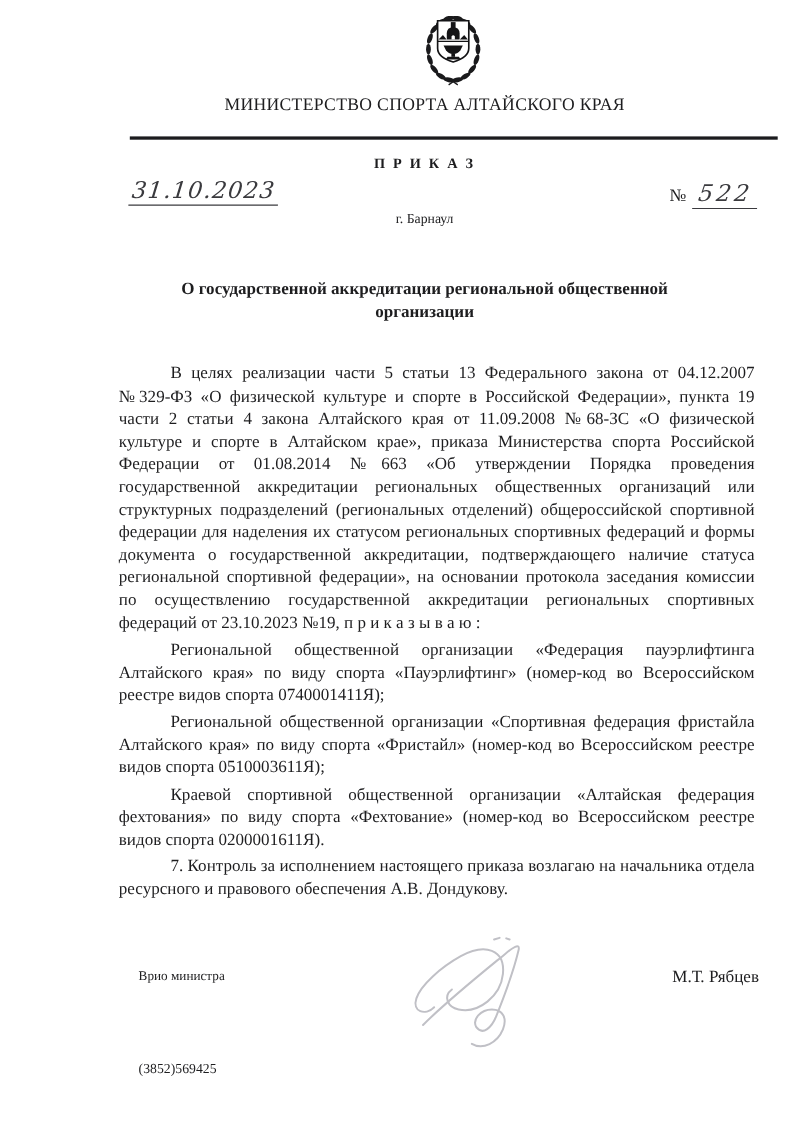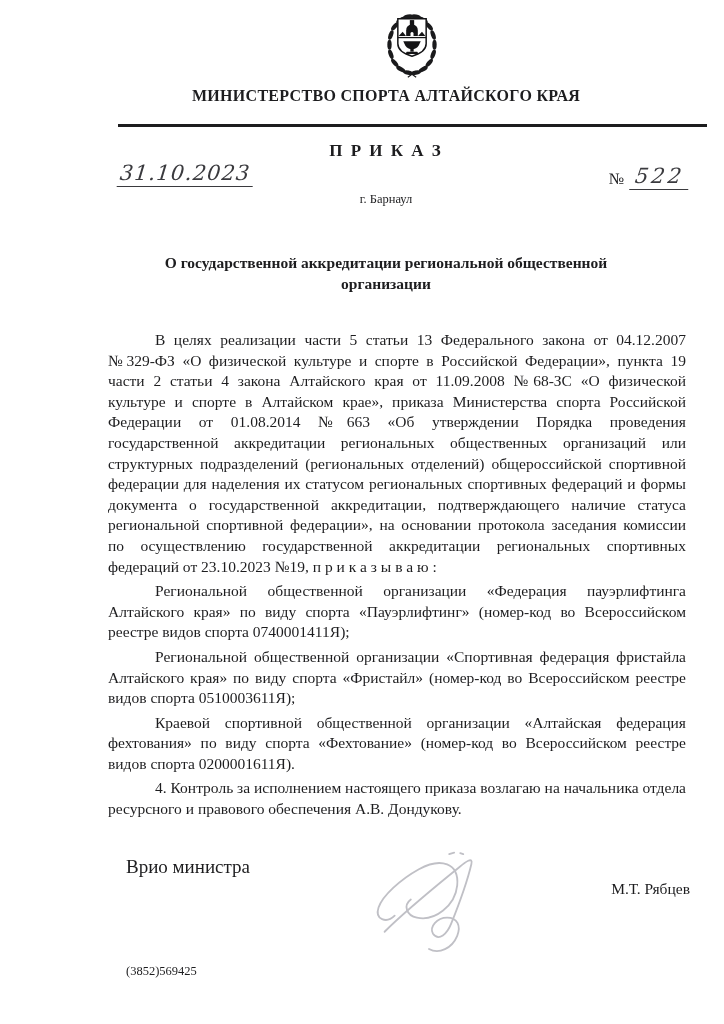--- a/index.html
+++ b/index.html
@@ -3,44 +3,44 @@
 <meta charset="utf-8">
 <style>
   html,body { margin:0; padding:0; background:#ffffff; }
   .page {
     position:relative; width:724px; height:1024px; background:#ffffff;
     font-family:"Liberation Serif","DejaVu Serif",serif; color:#1d1d1f;
     overflow:hidden;
   }
   .center-band { position:absolute; left:60px; right:12px; text-align:center; }
   .emblem { position:absolute; left:366px; top:8px; width:92px; height:80px; }
-  .ministry-name { top:87px; font-weight:bold; font-size:16px; letter-spacing:0.3px; }
+  .ministry-name { top:87px; font-weight:normal; font-size:16px; letter-spacing:0.3px; }
   .ministry-short { top:106px; font-weight:bold; font-size:14.5px; }
   .header-rule { position:absolute; left:118px; top:124px; width:589px; height:2.6px; background:#1c1c1e; }
-  .doc-type { top:141px; font-weight:bold; font-size:17px; letter-spacing:2px; }
+  .doc-type { top:141px; font-weight:bold; font-size:13px; letter-spacing:2px; }
   .hw { font-family:"DejaVu Serif","Liberation Serif",serif; font-style:italic; color:#3a3a3e; }
   .date-hw {
     position:absolute; left:118px; top:161px; font-size:21px; letter-spacing:1px;
     border-bottom:1.4px solid #3a3a3e; padding:0 4px 1px 2px; transform:skewX(-6deg);
   }
   .city { top:192px; font-size:12.5px; }
   .number-block { position:absolute; top:164px; right:34px; display:flex; align-items:flex-end; gap:7px; }
   .number-sign { font-size:16px; padding-bottom:2px; }
   .number-hw {
     font-size:21px; letter-spacing:3px; border-bottom:1.4px solid #3a3a3e;
     padding:0 6px 1px 4px; transform:skewX(-8deg);
   }
   .doc-title { top:252px; font-size:15.5px; line-height:21px;font-weight:bold; }
   .doc-title .inner { max-width:505px; margin:0 auto; }
   .body-text {
     position:absolute; left:104px; top:326px; width:586px;
     font-size:15.5px; line-height:20.6px; text-align:justify;
   }
   .body-text p { margin:4px; text-indent:47px; }
-  .sig-title { position:absolute; left:126px; top:856px; font-size:19px; }
+  .sig-title { position:absolute; left:126px; top:880px; font-size:12px; }
   .sig-name { position:absolute; right:34px; top:880px; font-size:15.5px; }
   .signature-svg { position:absolute; left:366px; top:843px; width:132px; height:116px; }
   .footer { position:absolute; left:126px; top:963px; font-size:12.5px; line-height:16.5px; }
 </style>
 </head>
 <body>
 
 <div class="page">
 
   <svg class="emblem" viewBox="0 0 110 96" aria-hidden="true">
@@ -91,21 +91,21 @@
 
   <div class="center-band doc-title">
     <div class="inner">О государственной аккредитации региональной общественной организации</div>
   </div>
 
   <div class="body-text">
     <p>В целях реализации части 5 статьи 13 Федерального закона от 04.12.2007 №329-ФЗ «О физической культуре и спорте в Российской Федерации», пункта 19 части 2 статьи 4 закона Алтайского края от 11.09.2008 №68-ЗС «О физической культуре и спорте в Алтайском крае», приказа Министерства спорта Российской Федерации от 01.08.2014 №663 «Об утверждении Порядка проведения государственной аккредитации региональных общественных организаций или структурных подразделений (региональных отделений) общероссийской спортивной федерации для наделения их статусом региональных спортивных федераций и формы документа о государственной аккредитации, подтверждающего наличие статуса региональной спортивной федерации», на основании протокола заседания комиссии по осуществлению государственной аккредитации региональных спортивных федераций от 23.10.2023 №19, п р и к а з ы в а ю :</p>
     <p>Региональной общественной организации «Федерация пауэрлифтинга Алтайского края» по виду спорта «Пауэрлифтинг» (номер-код во Всероссийском реестре видов спорта 0740001411Я);</p>
     <p>Региональной общественной организации «Спортивная федерация фристайла Алтайского края» по виду спорта «Фристайл» (номер-код во Всероссийском реестре видов спорта 0510003611Я);</p>
     <p>Краевой спортивной общественной организации «Алтайская федерация фехтования» по виду спорта «Фехтование» (номер-код во Всероссийском реестре видов спорта 0200001611Я).</p>
-    <p>4. Контроль за исполнением настоящего приказа возлагаю на начальника отдела ресурсного и правового обеспечения А.В. Дондукову.</p>
+    <p>7. Контроль за исполнением настоящего приказа возлагаю на начальника отдела ресурсного и правового обеспечения А.В. Дондукову.</p>
   </div>
 
   <div class="sig-title">Врио министра</div>
 
   <svg class="signature-svg" viewBox="0 0 130 115" aria-hidden="true">
     <g fill="none" stroke="#c0c0c6" stroke-width="1.8" stroke-linecap="round">
       <path d="M28,72 C20,80 8,76 12,64 C16,52 34,36 52,26 C74,14 92,20 90,42 C88,62 68,78 50,74 C40,72 36,62 44,56"></path>
       <path d="M18,88 C40,66 70,42 92,24 C98,19 106,13 104,21 C100,38 92,60 84,80 C80,90 72,98 66,90 C62,83 70,74 80,74 C90,74 94,82 90,92 C85,104 72,111 62,105"></path>
       <path d="M82,11 l5,-1.5"></path>
       <path d="M93,10 l3,1"></path>

